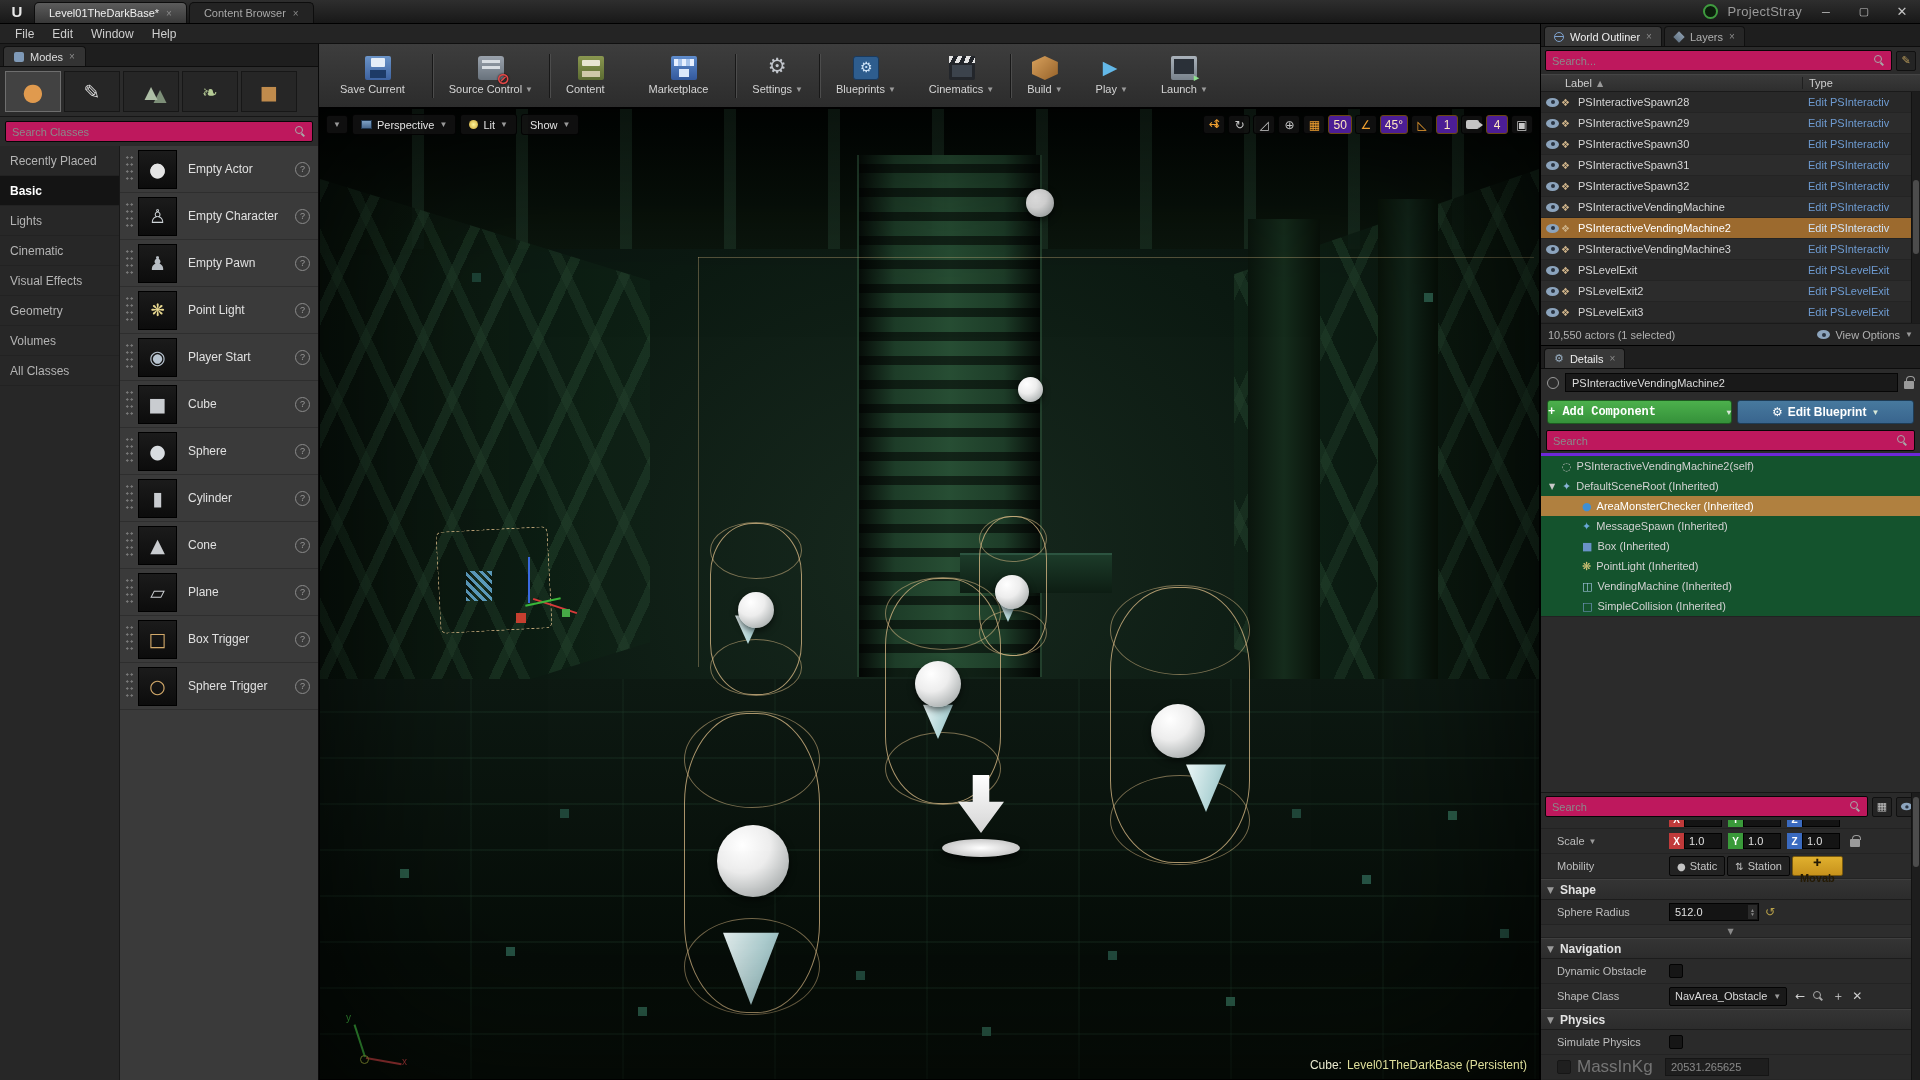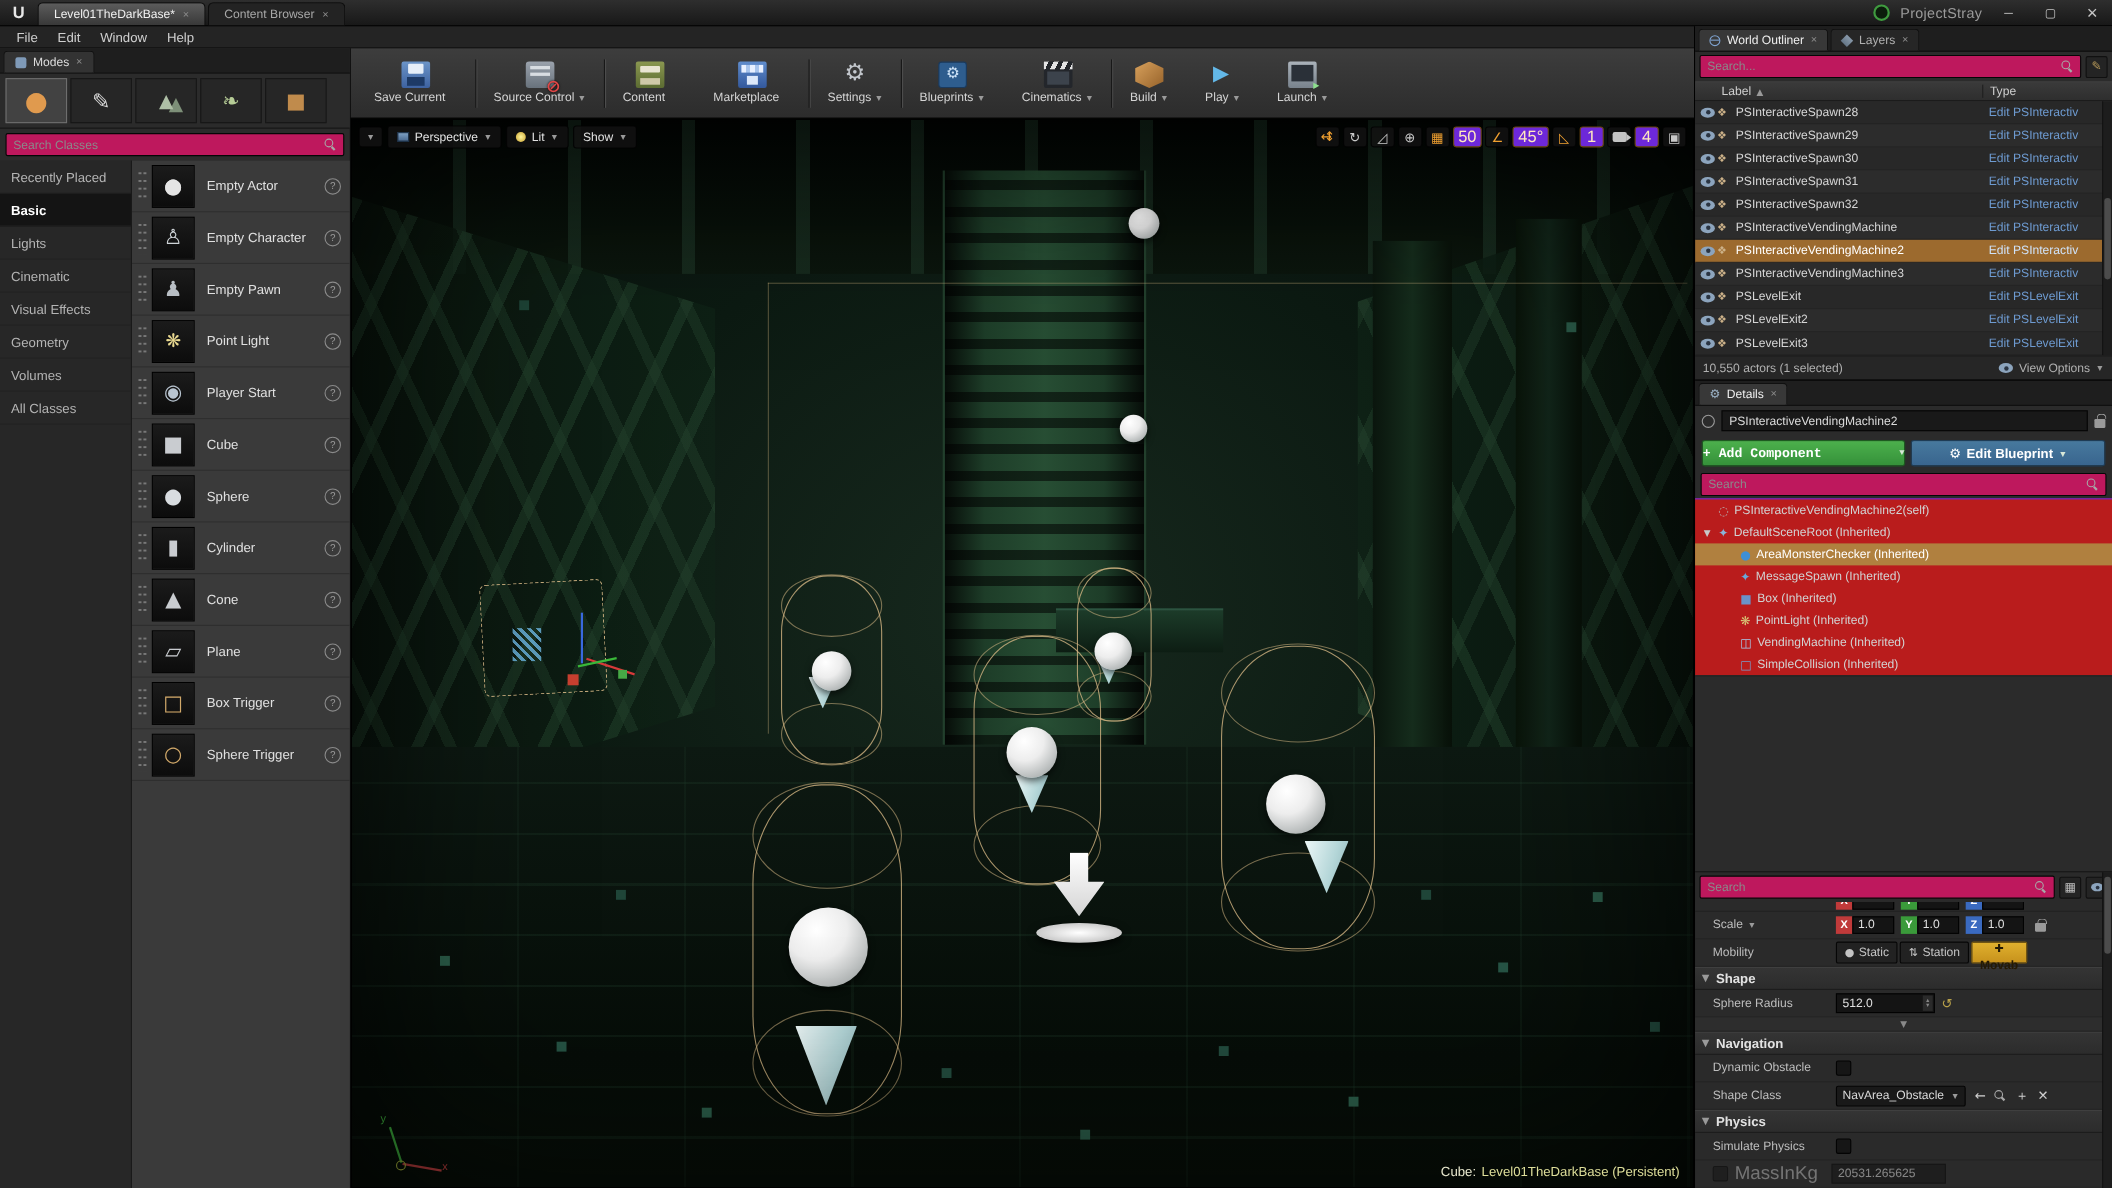--- a/index.html
+++ b/index.html
@@ -145,21 +145,21 @@
 .vp-axis .ly{position:absolute;left:10px;bottom:46px;color:#46c846;font-size:10px;}
 .vp-axis .lx{position:absolute;left:66px;bottom:2px;color:#d84848;font-size:10px;}
 .vp-topbar{position:absolute;top:5px;left:6px;right:6px;display:flex;align-items:center;gap:4px;z-index:5;}
 .vp-btn{height:21px;background:rgba(18,18,18,.82);border:1px solid rgba(0,0,0,.8);border-radius:3px;display:flex;align-items:center;gap:5px;padding:0 8px;color:#e2e2e2;font-size:11px;}
 .vp-btn .bulb{width:9px;height:9px;border-radius:50%;background:radial-gradient(#fff59a,#c8a030);}
 .vp-btn .pgrid{width:11px;height:9px;background:linear-gradient(#7da0c4,#4a6a90);border:1px solid #20364e;}
 .vp-caret{color:#9a9a9a;font-size:8px;}
 .vp-right{margin-left:auto;display:flex;align-items:center;gap:3px;}
 .vp-ic{width:22px;height:19px;background:rgba(18,18,18,.82);border:1px solid rgba(0,0,0,.8);border-radius:3px;color:#c8c8c8;display:flex;align-items:center;justify-content:center;font-size:12px;position:relative;}
 .vp-ic.hot{color:#f0a030;}
-.vp-chip{height:19px;min-width:22px;background:#6d28d9;border:1px solid #6a4610;border-radius:3px;color:#ffe8c0;display:flex;align-items:center;justify-content:center;font-size:15px;padding:0 4px;}
+.vp-chip{height:19px;min-width:22px;background:#4c1d95;border:1px solid #6a4610;border-radius:3px;color:#ffe8c0;display:flex;align-items:center;justify-content:center;font-size:12px;padding:0 4px;}
 .move-ic span{position:absolute;left:4px;top:1px;}
 .move-ic span:last-child{left:7px;top:1px;}
 .cam-ic{width:13px;height:9px;background:#c4c4c4;border-radius:2px;position:relative;}
 .cam-ic::after{content:"";position:absolute;right:-4px;top:2px;border-left:4px solid #c4c4c4;border-top:3px solid transparent;border-bottom:3px solid transparent;}
 .level-label{position:absolute;right:12px;bottom:7px;font-size:12px;z-index:5;}
 .level-label .lp{color:#e9e9cf;}
 .level-label .ln{color:#dede9a;margin-left:5px;}
 
 
 .right-panel{width:379px;background:#2b2b2b;display:flex;flex-direction:column;}
@@ -199,21 +199,21 @@
 .dt-name-input{flex:1;height:19px;background:#191919;border:1px solid #060606;color:#dcdcdc;font-size:11px;padding:0 6px;font-family:"Liberation Sans",sans-serif;}
 .lock{width:10px;height:8px;background:#9a9a9a;border-radius:1px;position:relative;margin-top:4px;flex:none;}
 .lock::before{content:"";position:absolute;left:1.5px;top:-4.5px;width:7px;height:4px;border:1.5px solid #9a9a9a;border-bottom:none;border-radius:4px 4px 0 0;}
 .dt-btn-row{height:32px;display:flex;align-items:center;gap:5px;padding:0 6px;flex:none;}
 .btn-green{flex:1.05;height:24px;background:linear-gradient(#4cb04c,#35913a);border:1px solid #1d5a20;border-radius:3px;color:#fff;font-size:12px;font-weight:bold;display:flex;align-items:center;justify-content:space-between;gap:22px;font-family:Liberation Mono, monospace;}
 .btn-blue{flex:1;height:24px;background:linear-gradient(#47799e,#39658e);border:1px solid #1e3c56;border-radius:3px;color:#fff;font-size:12px;font-weight:bold;display:flex;align-items:center;justify-content:center;gap:5px;}
 .btn-caret{font-size:8px;color:#d8e8d8;}
 .gear-sm{font-size:12px;}
 .dt-search{padding:2px 5px;flex:none;}
 .dt-search .searchbox{margin:0;}
-.dt-tree{background:#b91c1c;border-top:1px solid #6d28d9;flex:none;}
+.dt-tree{background:#14532d;border-top:3px solid #6d28d9;flex:none;}
 .comp-row{height:20px;display:flex;align-items:center;gap:5px;font-size:11px;color:#d2d2d2;}
 .comp-row.selected{background:#b0803f;color:#fff;}
 .tw{width:10px;text-align:center;color:#c8c8c8;font-size:8px;flex:none;}
 .tic{font-size:11px;flex:none;}
 .icon-self.tic::before{content:"◌";color:#b8b8b8;}
 .icon-scene.tic::before{content:"✦";color:#8ab4d8;}
 .icon-sphere.tic::before{content:"●";color:#3f8fd4;}
 .icon-scene2.tic::before{content:"✦";color:#6aa8d8;}
 .icon-box.tic::before{content:"■";color:#6a92c8;}
 .icon-light.tic::before{content:"❋";color:#d8c878;}

